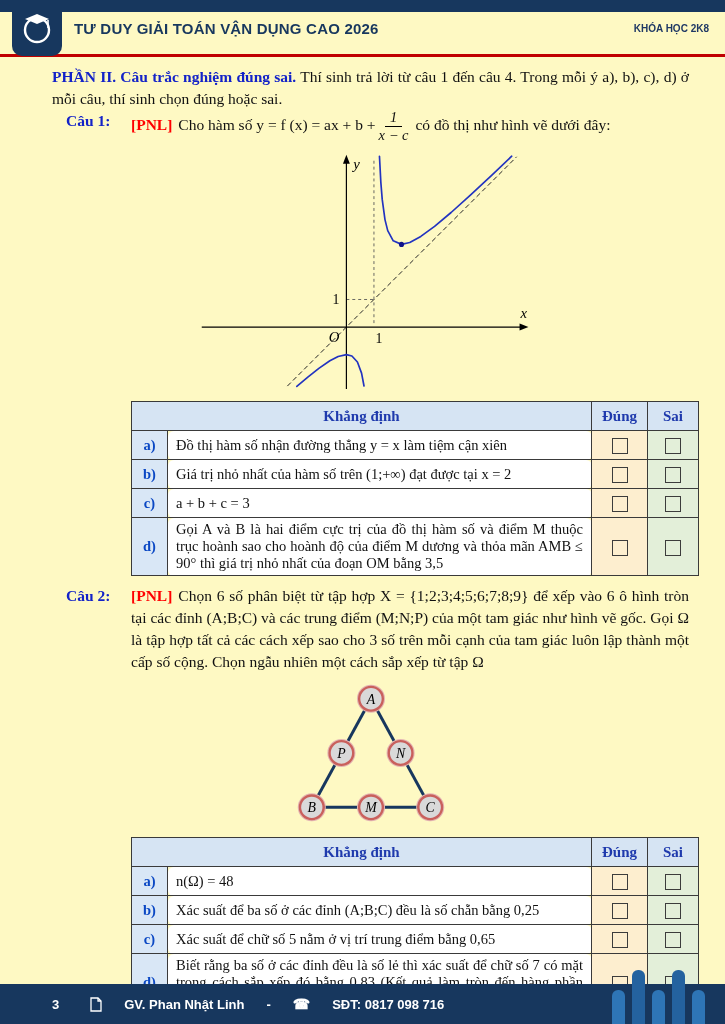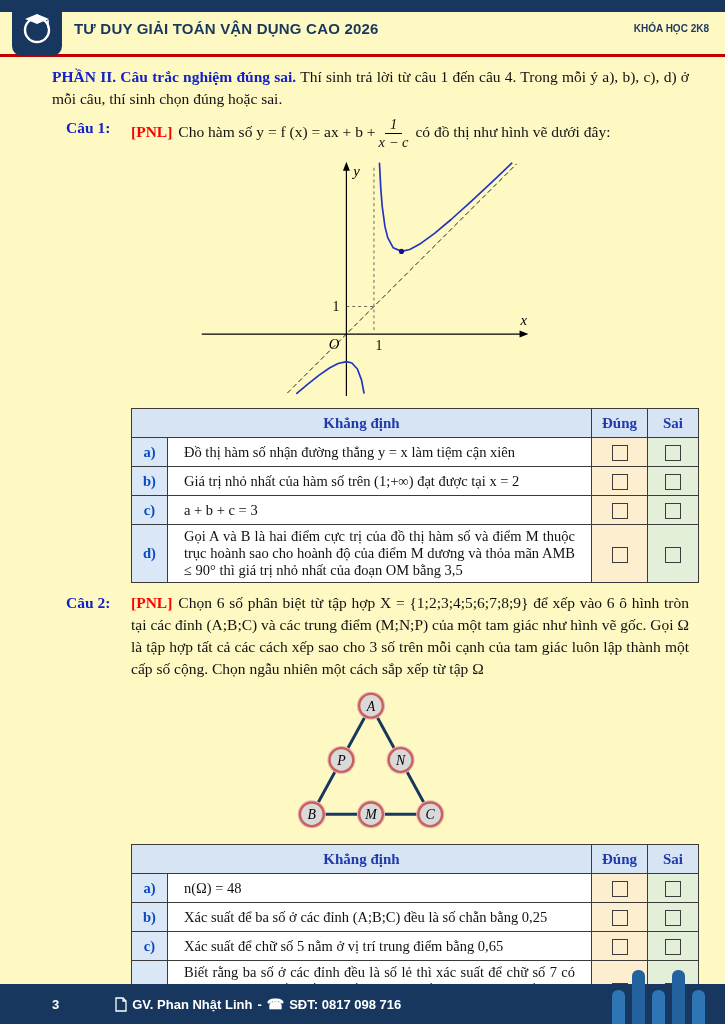--- a/index.html
+++ b/index.html
@@ -15,51 +15,51 @@
               justify-content:space-between;align-items:center;
               font-family:"Liberation Sans",sans-serif;font-weight:bold;}
   .header-title{color:#17375e;font-size:15px;letter-spacing:.2px;}
   .header-course{color:#1f3864;font-size:10px;}
 
   
   .main{position:absolute;top:62px;left:16px;right:0;padding:0 36px;}
   .intro{margin:4px 0 0;line-height:1.42;text-align:justify;}
   .blue{color:#1322c8;font-weight:bold;}
 
-  .question{position:relative;padding-left:79px;margin-top:7px;line-height:1.42;text-align:justify;}
+  .question{position:relative;padding-left:79px;line-height:1.42;text-align:justify;}
   .qlabel{position:absolute;left:14px;top:0;color:#1322c8;font-weight:bold;}
   .qtag{color:#ff0000;font-weight:bold;margin-right:6px;}
   .math{}
   .frac{display:inline-flex;flex-direction:column;align-items:center;vertical-align:middle;
         font-style:italic;line-height:1.05;margin:0 3px;font-size:14.5px;}
   .frac .fnum{padding:0 5px 1px;border-bottom:1px solid #000;}
   .frac .fden{padding-top:1px;}
 
   .figure{text-align:center;margin:2px 0 6px;}
 
   
   table.qs{border-collapse:collapse;table-layout:fixed;width:567px;margin:4px 0 0 79px;
            font-size:14.5px;}
   table.qs col.c-label{width:36px;} table.qs col.c-stmt{width:424px;}
   table.qs col.c-dung{width:56px;} table.qs col.c-sai{width:51px;}
   table.qs th,table.qs td{border:1px solid #3a3a3a;vertical-align:middle;}
   table.qs th{background:#d6e4f3;color:#1f3aad;font-weight:bold;height:26px;font-size:15px;}
   td.lbl{background:#d9e7f6;color:#0b48c4;font-weight:bold;text-align:center;height:26px;}
-  td.stmt{padding:3px 16px;text-align:left;background:#fff;}
+  td.stmt{padding:3px 8px;text-align:left;background:#fff;border-radius:6px;}
   td.stmt.just{text-align:justify;}
   td.dung{background:#fdeecf;text-align:center;}
   td.sai{background:#e3efd9;text-align:center;}
   .cb{width:14px;height:14px;border:1.4px solid #3c3c3c;display:inline-block;vertical-align:middle;}
 
   
   .footer{position:absolute;left:0;bottom:0;width:100%;height:40px;background:#17375e;
           color:#fff;display:flex;align-items:center;z-index:4;
           font-family:"Liberation Sans",sans-serif;font-weight:bold;font-size:13px;}
   .pagenum{margin-left:52px;}
-  .footer-info{margin-left:56px;display:flex;align-items:center;gap:5px;}
+  .footer-info{margin-left:31px;display:flex;align-items:center;gap:22px;}
   .phone-icon{font-size:14px;}
   .bars{position:absolute;right:20px;bottom:0;display:flex;align-items:flex-end;gap:7px;z-index:6;}
   .bars div{width:13px;border-radius:6px 6px 0 0;}
   .b1{height:34px;background:#2e75b6;} .b2{height:54px;background:#24629f;}
   .b3{height:34px;background:#2e75b6;} .b4{height:54px;background:#24629f;}
   .b5{height:34px;background:#2e75b6;}
 </style>
 </head>
 <body>
 

